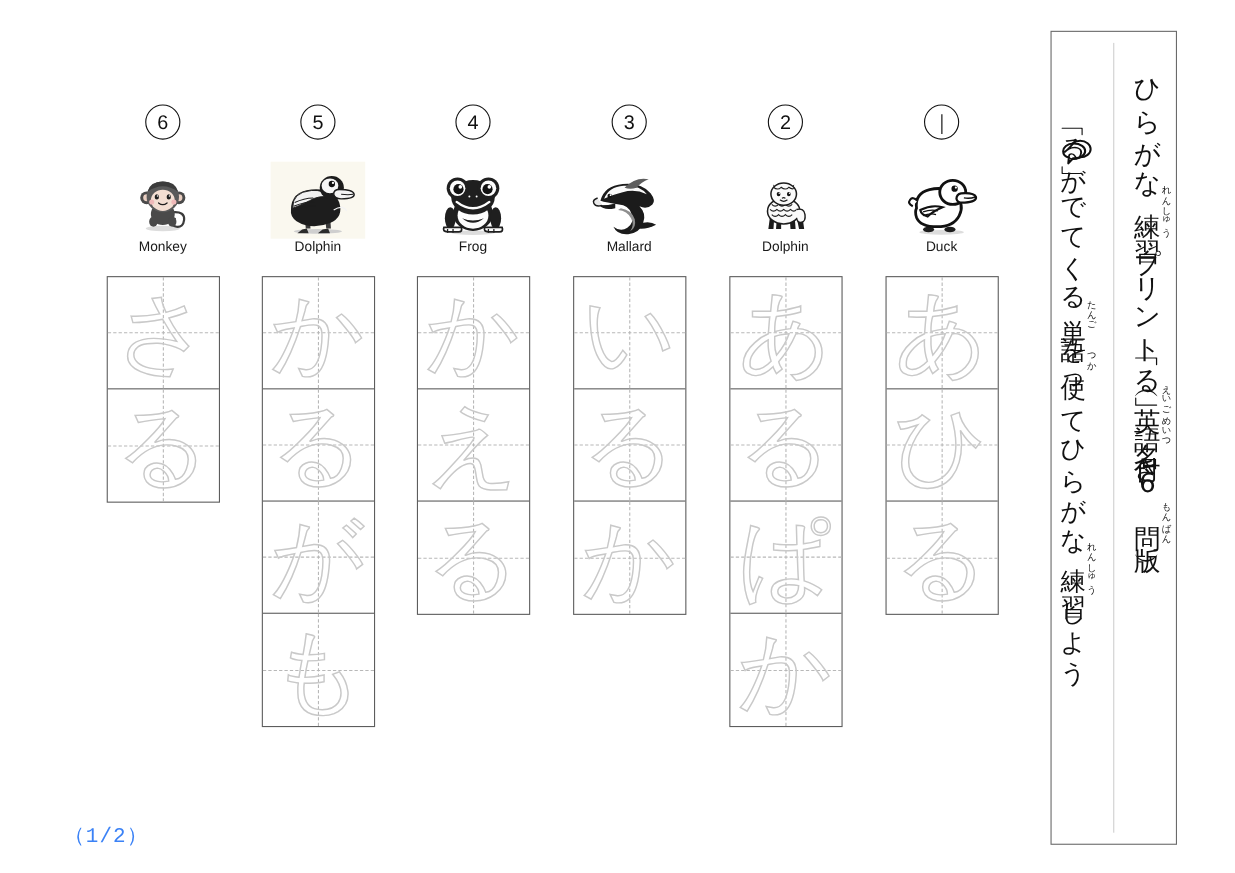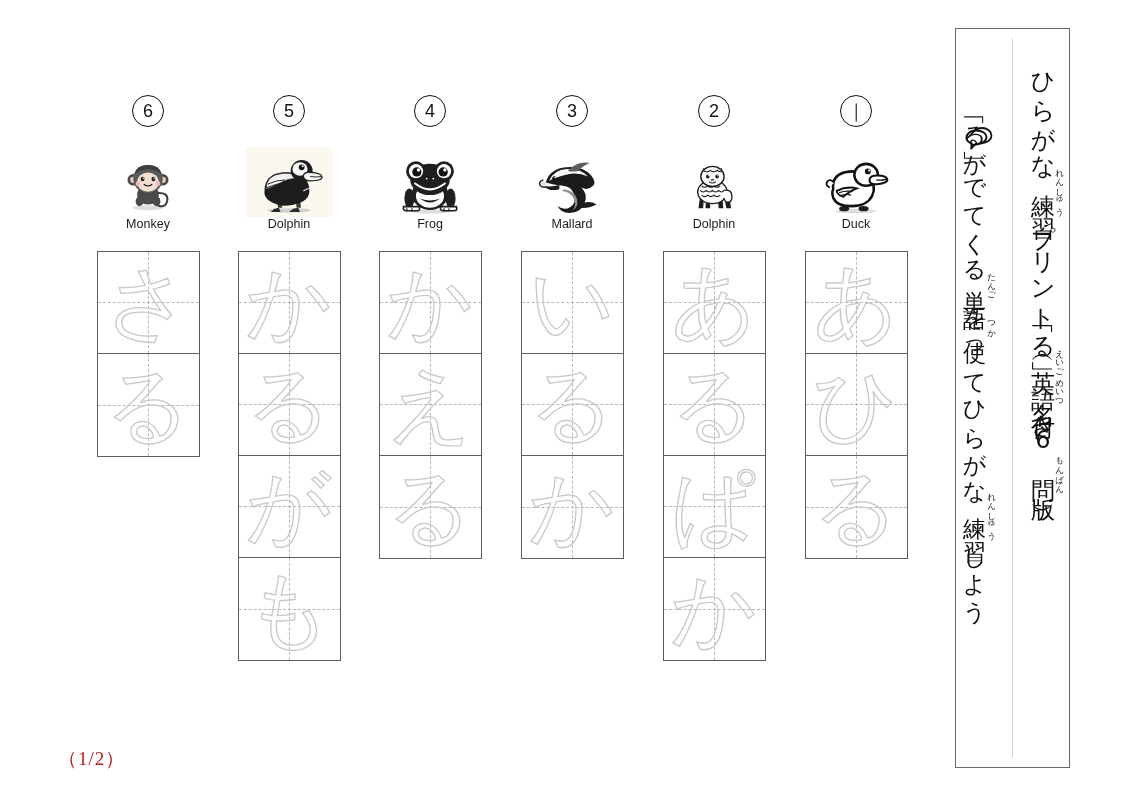--- a/index.html
+++ b/index.html
@@ -139,23 +139,23 @@
   .bubble-icon{
     position:absolute;
     left:7px; top:92px;
     width:34px;height:34px;
   }
 
   
   #page-indicator{
     position:absolute;
     left:58px; bottom:22px;
-    font-family:Liberation Serif, serif;
+    font-family:Liberation Mono, monospace;
     font-size:19px;
-    color:#b91c1c;
+    color:#3b82f6;
     letter-spacing:1px;
   }
 </style>
 </head>
 <body>
 
 <div id="columns">
     <div class="column" style="left: 96px;">
       <div class="num-circle">6</div>
       <div class="animal-art">

